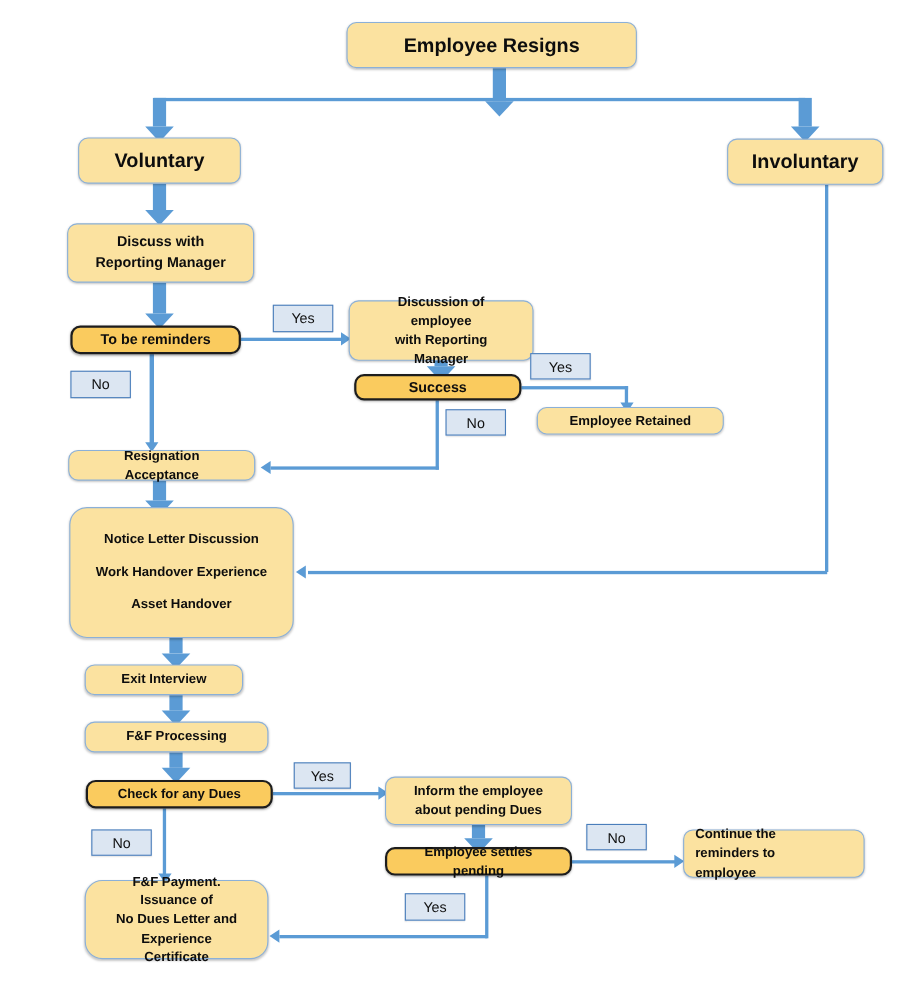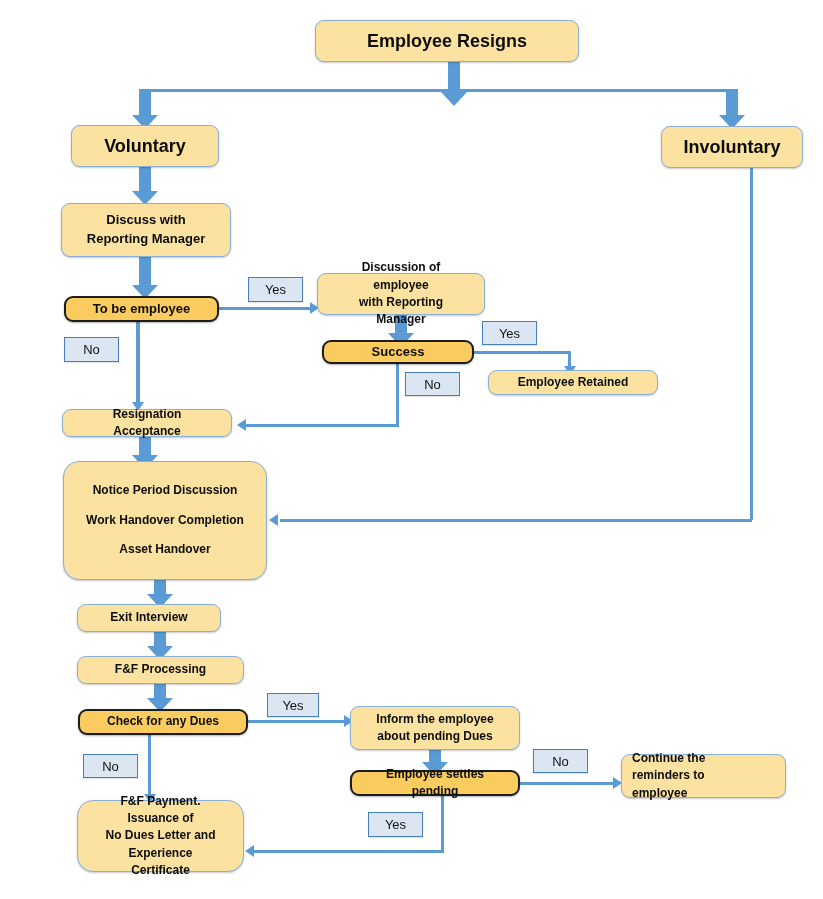--- a/index.html
+++ b/index.html
@@ -112,36 +112,36 @@
       <span>Discuss with Reporting Manager</span>
     </span>
   </div>
 
   <div class="fat" style="left:132px;top:257px;width:26px;height:42px;">
     <div class="shaft" style="height:28px;"></div>
     <div class="head" style="top:28px;"></div>
   </div>
 
   <div class="node decision t13" style="left:64px;top:296px;width:155px;height:26px;">
-    <span>To be employee</span>
+    <span>To be reminders</span>
   </div>
 
   <div class="ln h" style="left:219px;top:307px;width:93px;"></div>
   <div class="ah right" style="left:310px;top:302px;"></div>
   <div class="chip t13" style="left:248px;top:277px;width:55px;height:25px;">
     <span>Yes</span>
   </div>
 
   <div class="ln v" style="left:136px;top:322px;width:4px;height:82px;"></div>
   <div class="ah down" style="left:132px;top:402px;"></div>
   <div class="chip t13" style="left:64px;top:337px;width:55px;height:25px;">
     <span>No</span>
   </div>
 
-  <div class="node light t12" style="left:317px;top:273px;width:168px;height:42px;">
+  <div class="node light t12" style="left:317px;top:273px;width:168px;height:55px;">
     <span>
       <span>Discussion of employee</span><br>
       <span>with Reporting Manager</span>
     </span>
   </div>
 
   <div class="fat" style="left:388px;top:315px;width:26px;height:32px;">
     <div class="shaft" style="height:18px;"></div>
     <div class="head" style="top:18px;"></div>
   </div>
@@ -172,22 +172,22 @@
     <span>Resignation Acceptance</span>
   </div>
 
   <div class="fat" style="left:132px;top:437px;width:26px;height:32px;">
     <div class="shaft" style="height:18px;"></div>
     <div class="head" style="top:18px;"></div>
   </div>
 
   <div class="node light big t12" style="left:63px;top:461px;width:204px;height:119px;">
     <span class="stack">
-      <span>Notice Period Discussion</span>
-      <span>Work Handover Completion</span>
+      <span>Notice Letter Discussion</span>
+      <span>Work Handover Experience</span>
       <span>Asset Handover</span>
     </span>
   </div>
 
   <div class="ln v" style="left:750px;top:168px;height:352px;"></div>
   <div class="ln h" style="left:280px;top:519px;width:472px;"></div>
   <div class="ah left" style="left:269px;top:514px;"></div>
 
   <div class="fat" style="left:147px;top:580px;width:26px;height:28px;">
     <div class="shaft" style="height:14px;"></div>

